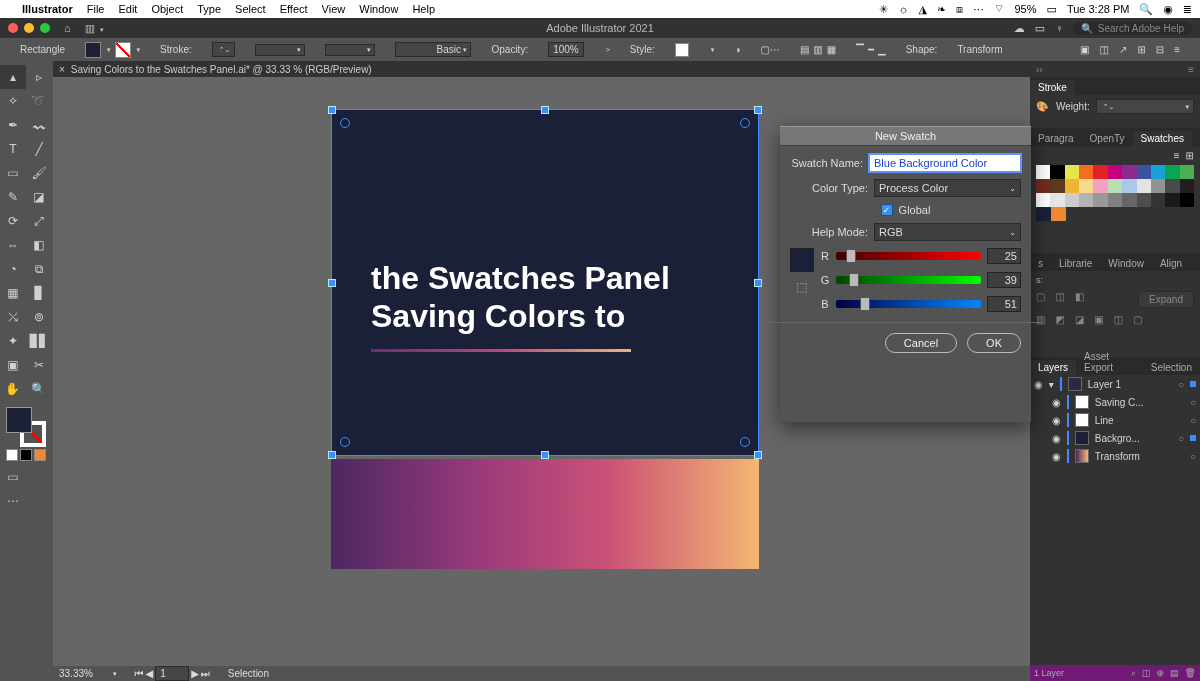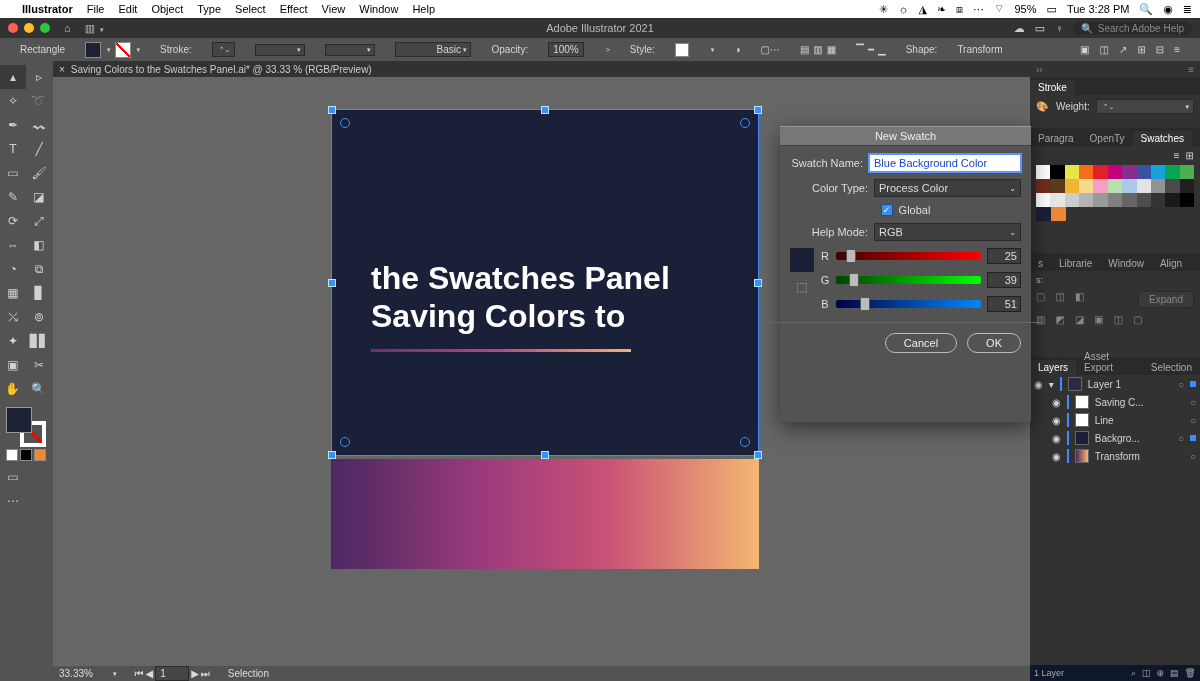--- a/index.html
+++ b/index.html
@@ -438,21 +438,21 @@
         <span style="width:6px;height:6px;background:#3e8cff"></span>
       </div>
       <div class="layer-row" style="padding-left: 22px;">
         <span class="lyr-eye">◉</span>
         <span style="width:2px;height:14px;background:#3e8cff"></span>
         <span class="lyr-thumb" style="background:linear-gradient(90deg,#4b2862,#f3b772)"></span>
         <span class="lyr-name">Transform</span>
         <span style="color:#888">○</span>
       </div>
     </div>
-  <div style="margin-top:auto;background:#0f172a;display:flex;align-items:center;height:16px;padding:0 4px;font-size:9px;color:#aaa">
+  <div style="margin-top:auto;background:#701a75;display:flex;align-items:center;height:16px;padding:0 4px;font-size:9px;color:#aaa">
     <span>1 Layer</span>
     <span style="margin-left:auto;display:flex;gap:6px">
       <span>⌕</span>
       <span>◫</span>
       <span>⊕</span>
       <span>▤</span>
       <span>🗑</span>
     </span>
   </div>
 </div>

